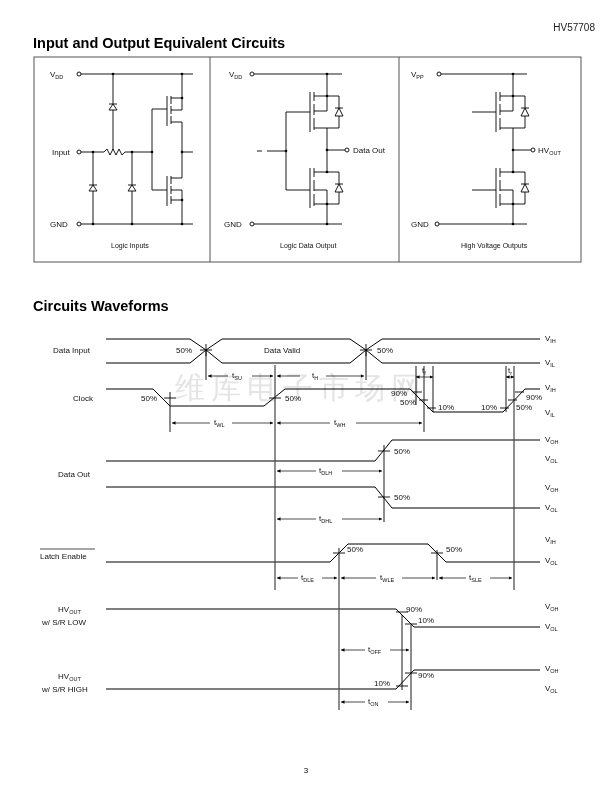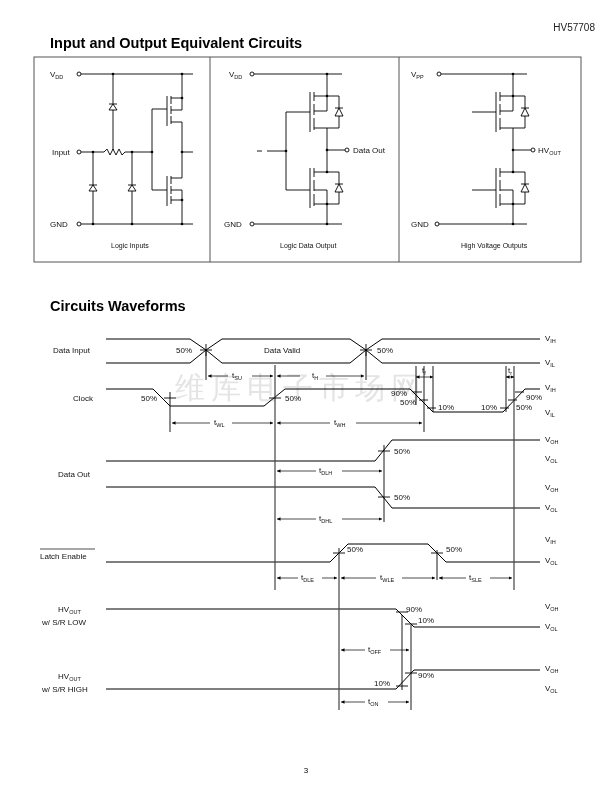--- a/index.html
+++ b/index.html
@@ -1,18 +1,18 @@
 <!DOCTYPE html>
 <html><head>
 <meta charset="utf-8">
 <style>
   html, body { margin:0; padding:0; background:#fff; }
   body { width:612px; height:792px; position:relative; overflow:hidden; font-family:"Liberation Sans", sans-serif; color:#000; }
   .hdr-part { position:absolute; top:22px; right:17px; font-size:10px; color:#222; }
-  .h1 { position:absolute; left:50px; font-size:14.5px; font-weight:bold; }
+  .h1 { position:absolute; left:33px; font-size:14.5px; font-weight:bold; }
   .pnum { position:absolute; top:766px; left:0; width:612px; text-align:center; font-size:8px; }
   svg { position:absolute; left:0; top:0; }
   svg text { font-family:"Liberation Sans", sans-serif; }
   .lbl { font-size:8px; fill:#111; }
   .sub { font-size:5.5px; }
   .wm { font-family:"DejaVu Serif", serif; font-size:30px; fill:#e4e4e4; letter-spacing:6px; }
 </style>
 </head>
 <body>
 

